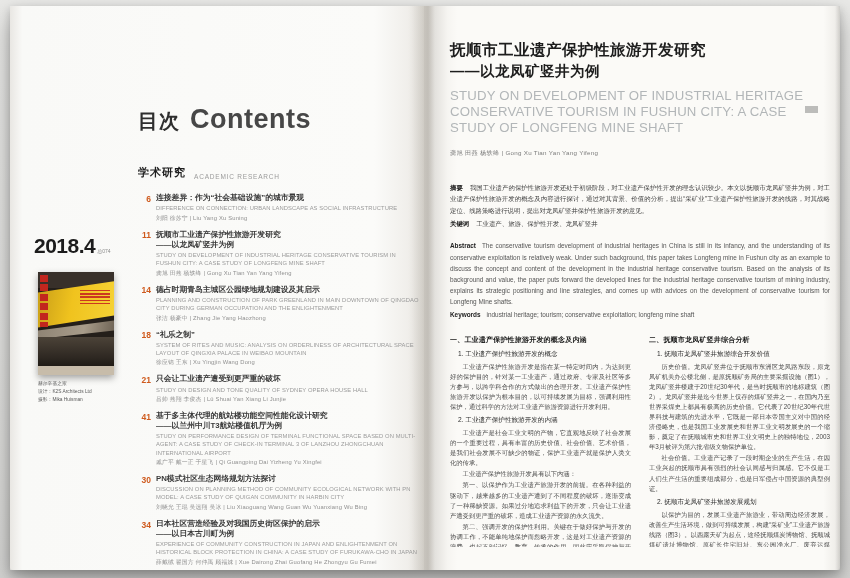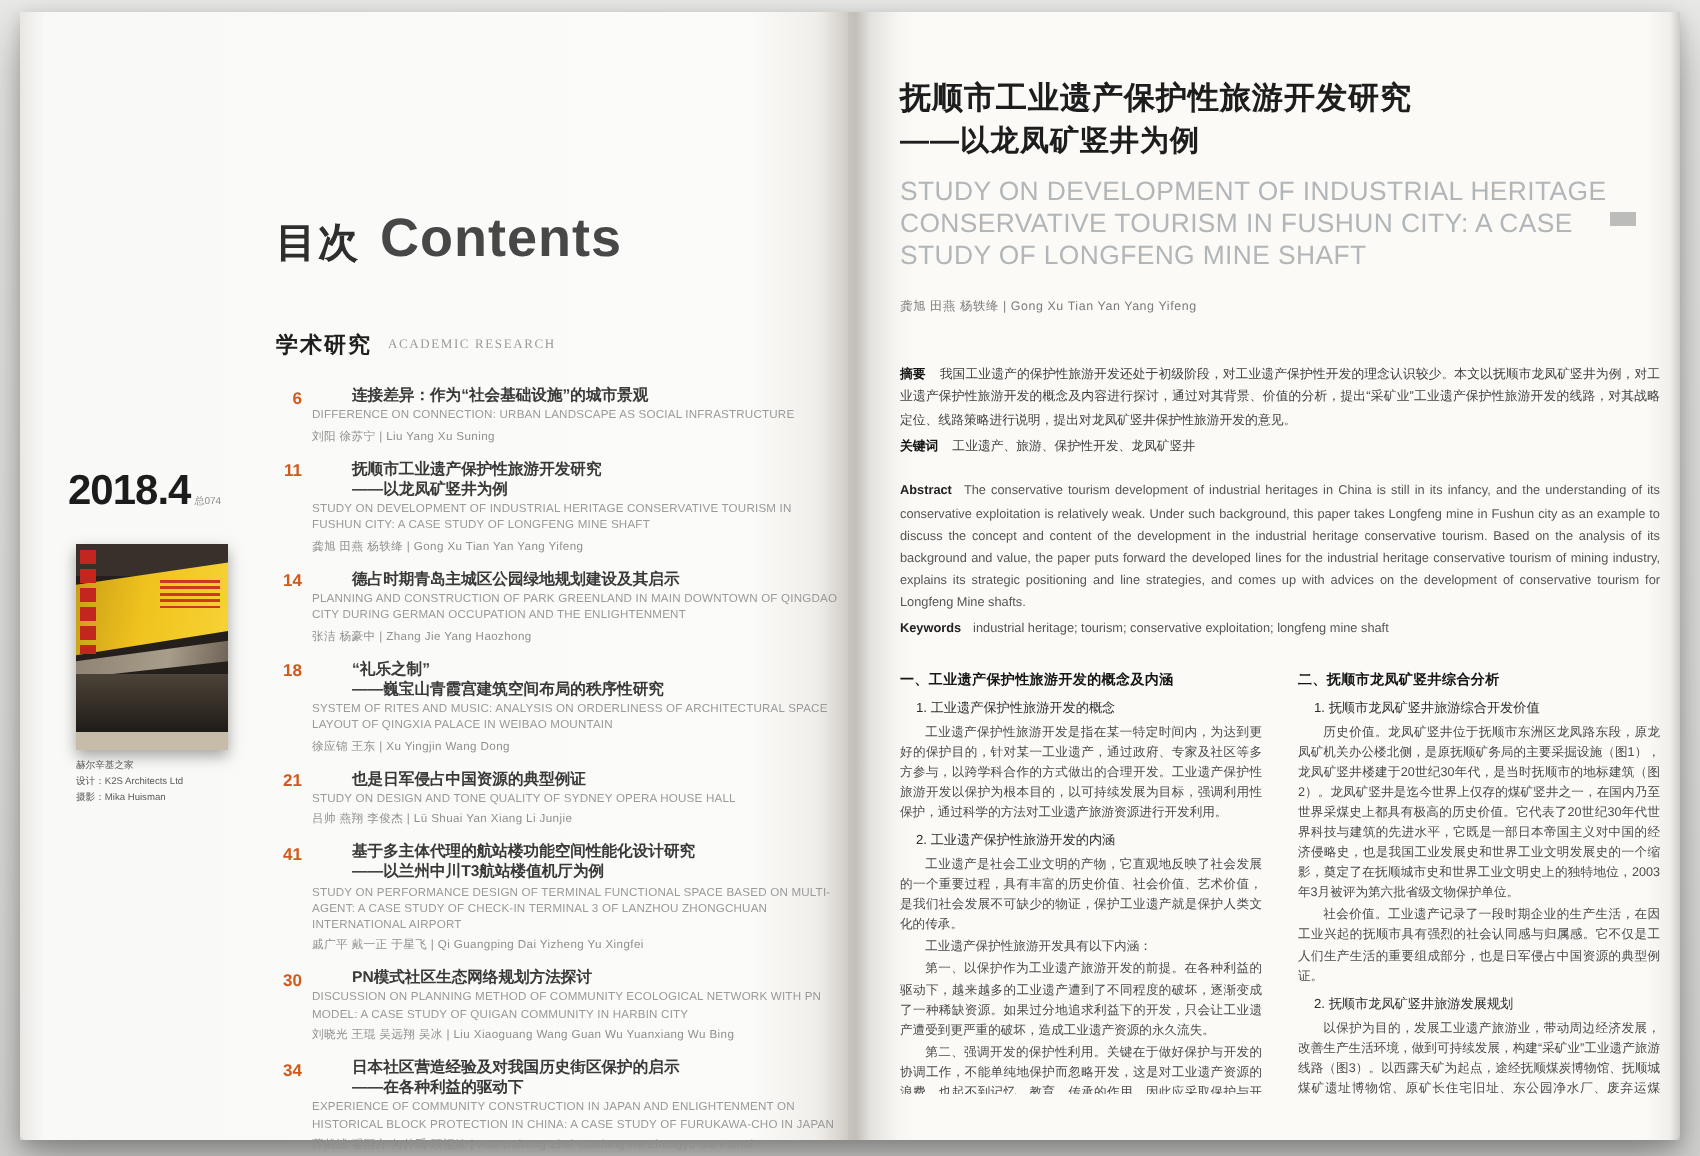--- a/index.html
+++ b/index.html
@@ -33,28 +33,28 @@
   .gutter{
     position:absolute;left:398px;top:0;width:40px;height:564px;z-index:6;pointer-events:none;
     background:linear-gradient(90deg,rgba(0,0,0,0) 0%,rgba(70,62,50,.10) 38%,rgba(70,62,50,.20) 50%,rgba(0,0,0,.05) 68%,rgba(0,0,0,0) 100%);
   }
 
   
   .toc-wrap{position:absolute;left:128px;top:98px;width:284px;}
   .toc-heading{display:flex;align-items:baseline;gap:10px;}
   .toc-title-cn{font-size:20px;font-weight:bold;color:#2e2e2e;letter-spacing:1px;}
   .toc-title-en{font-size:27px;font-weight:bold;color:#474747;letter-spacing:.5px;}
-  .toc-section{margin-top:30px;display:flex;align-items:center;gap:8px;font-family:Liberation Serif, serif;}
+  .toc-section{margin-top:30px;display:flex;align-items:flex-end;gap:8px;}
   .toc-section-cn{font-size:11px;font-weight:bold;color:#1f1f1f;letter-spacing:1px;}
   .toc-section-en{font-size:6.5px;color:#9a9a9a;letter-spacing:.8px;}
   .toc-list{margin-top:13px;display:flex;flex-direction:column;gap:7px;}
   .toc-entry{display:flex;gap:3px;}
   .toc-num{flex:0 0 13px;text-align:right;font-size:8.5px;font-weight:bold;color:#cf5a1d;padding-top:.5px;}
   .toc-body{flex:1;padding-left:2px;}
-  .toc-cn{font-size:7.8px;font-weight:bold;color:#3a3a3a;line-height:1.3;margin-left:20px;}
+  .toc-cn{font-size:7.8px;font-weight:bold;color:#3a3a3a;line-height:1.3;}
   .toc-cn.sub:empty{display:none;}
   .toc-en{font-size:5.8px;color:#9a9a9a;line-height:1.4;letter-spacing:.1px;margin-top:1px;}
   .toc-au{font-size:5.8px;color:#8f8f8f;margin-top:1.5px;letter-spacing:.2px;}
 
   
   .issue-block{position:absolute;left:24px;top:228px;width:96px;}
   .issue-no{font-size:21px;font-weight:bold;color:#1c1c1c;letter-spacing:-.5px;}
   .issue-sub{font-size:5px;color:#8a8a8a;margin-left:2px;}
   .cover{
     position:absolute;left:28px;top:266px;width:76px;height:103px;
@@ -162,30 +162,29 @@
 
               <div class="toc-en">PLANNING AND CONSTRUCTION OF PARK GREENLAND IN MAIN DOWNTOWN OF QINGDAO CITY DURING GERMAN OCCUPATION AND THE ENLIGHTENMENT</div>
               <div class="toc-au">张洁 杨豪中 | Zhang Jie  Yang Haozhong</div>
             </div>
           </div>
 
           <div class="toc-entry">
             <div class="toc-num">18</div>
             <div class="toc-body">
               <div class="toc-cn">“礼乐之制”</div>
-              <div class="toc-cn sub">——巍宝山青霞宫建筑空间布局的秩序性研究</div>
               <div class="toc-en">SYSTEM OF RITES AND MUSIC: ANALYSIS ON ORDERLINESS OF ARCHITECTURAL SPACE LAYOUT OF QINGXIA PALACE IN WEIBAO MOUNTAIN</div>
               <div class="toc-au">徐应锦 王东 | Xu Yingjin  Wang Dong</div>
             </div>
           </div>
 
           <div class="toc-entry">
             <div class="toc-num">21</div>
             <div class="toc-body">
-              <div class="toc-cn">也是日军侵占中国资源的典型例证</div>
+              <div class="toc-cn">只会让工业遗产遭受到更严重的破坏</div>
 
               <div class="toc-en">STUDY ON DESIGN AND TONE QUALITY OF SYDNEY OPERA HOUSE HALL</div>
               <div class="toc-au">吕帅 燕翔 李俊杰 | Lü Shuai  Yan Xiang  Li Junjie</div>
             </div>
           </div>
 
           <div class="toc-entry">
             <div class="toc-num">41</div>
             <div class="toc-body">
               <div class="toc-cn">基于多主体代理的航站楼功能空间性能化设计研究</div>
@@ -201,21 +200,21 @@
               <div class="toc-cn">PN模式社区生态网络规划方法探讨</div>
               <div class="toc-en">DISCUSSION ON PLANNING METHOD OF COMMUNITY ECOLOGICAL NETWORK WITH PN MODEL: A CASE STUDY OF QUIGAN COMMUNITY IN HARBIN CITY</div>
               <div class="toc-au">刘晓光 王琨 吴远翔 吴冰 | Liu Xiaoguang  Wang Guan  Wu Yuanxiang  Wu Bing</div>
             </div>
           </div>
 
           <div class="toc-entry">
             <div class="toc-num">34</div>
             <div class="toc-body">
               <div class="toc-cn">日本社区营造经验及对我国历史街区保护的启示</div>
-              <div class="toc-cn sub">——在各种利益的驱动下</div>
+              <div class="toc-cn sub">——以日本古川町为例</div>
               <div class="toc-en">EXPERIENCE OF COMMUNITY CONSTRUCTION IN JAPAN AND ENLIGHTENMENT ON HISTORICAL BLOCK PROTECTION IN CHINA: A CASE STUDY OF FURUKAWA-CHO IN JAPAN</div>
               <div class="toc-au">薛戴绒 翟国方 何仲禹 顾福妹 | Xue Dairong  Zhai Guofang  He Zhongyu  Gu Fumei</div>
             </div>
           </div>
 
         </div>
       </div>
     </div>
 
     <div class="page right">

